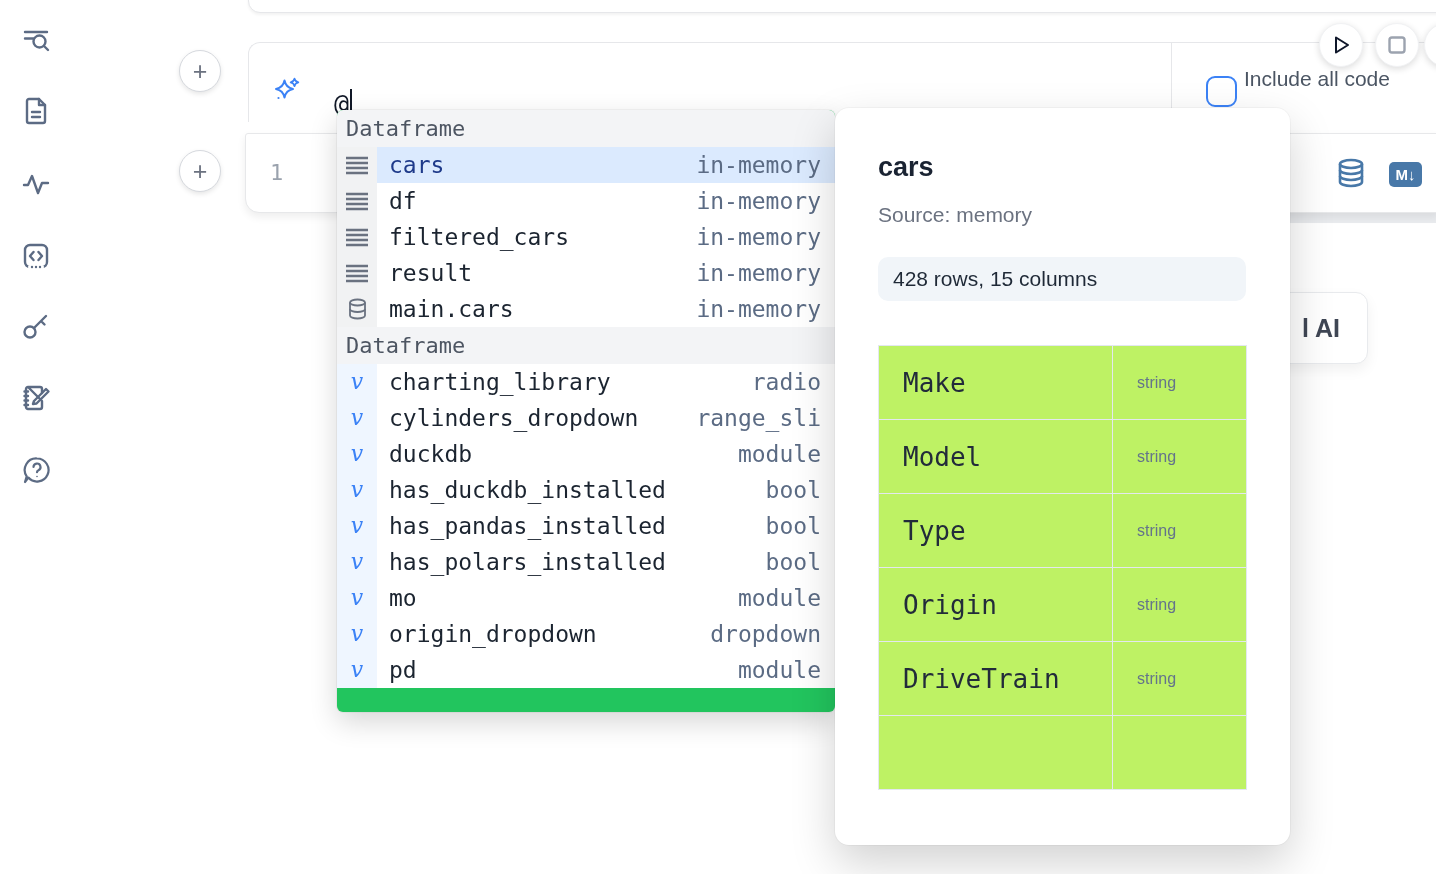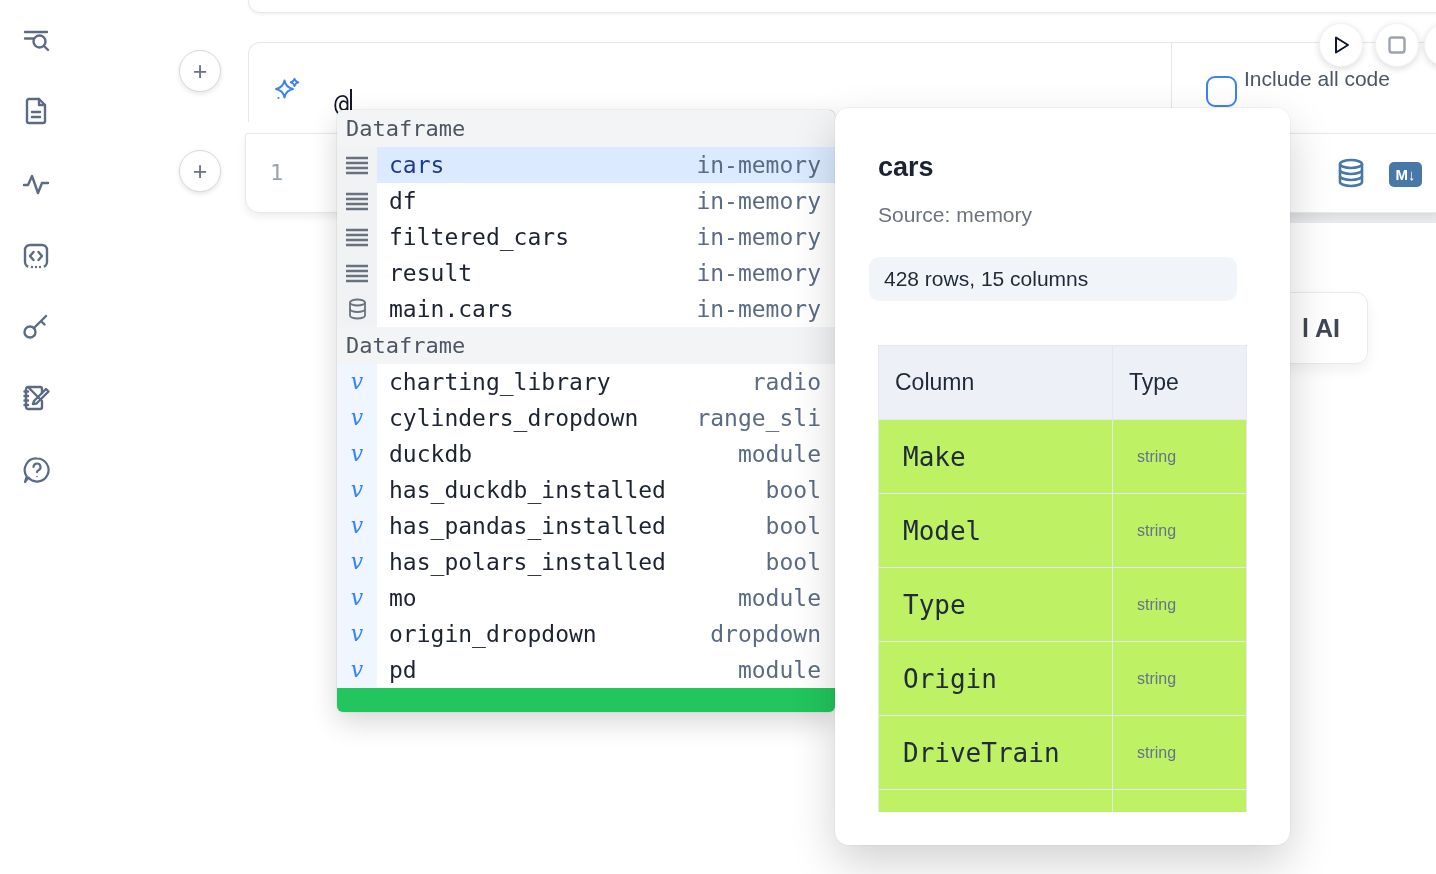--- a/index.html
+++ b/index.html
@@ -58,21 +58,21 @@
   .ac-row.selected{background:#dbeafe;}
   .ac-row.selected .ac-name{color:#1e3a8a;}
   .rows-icon svg, .dbs-icon svg{display:block;}
   .var-glyph{font-family:"DejaVu Serif",serif;font-style:italic;font-size:22px;color:#3b82f6;line-height:1;}
 
   
   .panel{position:absolute;left:835px;top:108px;width:455px;height:737px;background:#fff;border-radius:14px;
          box-shadow:0 18px 45px rgba(0,0,0,.18),0 0 0 1px rgba(0,0,0,.03);z-index:6;box-sizing:border-box;}
   .panel-title{position:absolute;left:43px;top:44px;font-size:27px;font-weight:bold;color:#1a2332;}
   .panel-source{position:absolute;left:43px;top:95px;font-size:21px;color:#6b7280;}
-  .shape-badge{position:absolute;left:34px;top:149px;width:368px;height:44px;background:#f1f5f9;border-radius:10px;
+  .shape-badge{position:absolute;left:43px;top:149px;width:368px;height:44px;background:#f1f5f9;border-radius:10px;
                display:flex;align-items:center;padding-left:15px;box-sizing:border-box;font-size:21px;color:#1f2937;}
   .schema-wrap{position:absolute;left:43px;top:237px;width:369px;height:467px;overflow:hidden;}
   table.schema{border-collapse:collapse;table-layout:fixed;width:368px;}
   table.schema th,table.schema td{border:1px solid #e3e8ef;box-sizing:border-box;}
   table.schema th{height:74px;background:#edf1f7;font-size:23px;font-weight:normal;color:#1f2937;
                   text-align:left;padding-left:16px;}
   table.schema td{height:74px;background:#bef264;padding-left:24px;}
   .col-name{font-family:"DejaVu Sans Mono",monospace;font-size:26px;color:#222b3a;}
   .col-type{font-size:16px;color:#64748b;}
   col.c1{width:234px;} col.c2{width:134px;}
@@ -341,24 +341,20 @@
     <div class="panel-title">cars</div>
     <div class="panel-source">Source: memory</div>
     <div class="shape-badge">428 rows, 15 columns</div>
     <div class="schema-wrap">
       <table class="schema">
         <colgroup>
             <col class="c1">
             <col class="c2">
           </colgroup>
         <tbody>
-            <tr>
-          <th>Column</th>
-          <th>Type</th>
-        </tr>
         <tr>
           <td class="col-name">Make</td>
           <td class="col-type">string</td>
         </tr>
         <tr>
           <td class="col-name">Model</td>
           <td class="col-type">string</td>
         </tr>
         <tr>
           <td class="col-name">Type</td>

